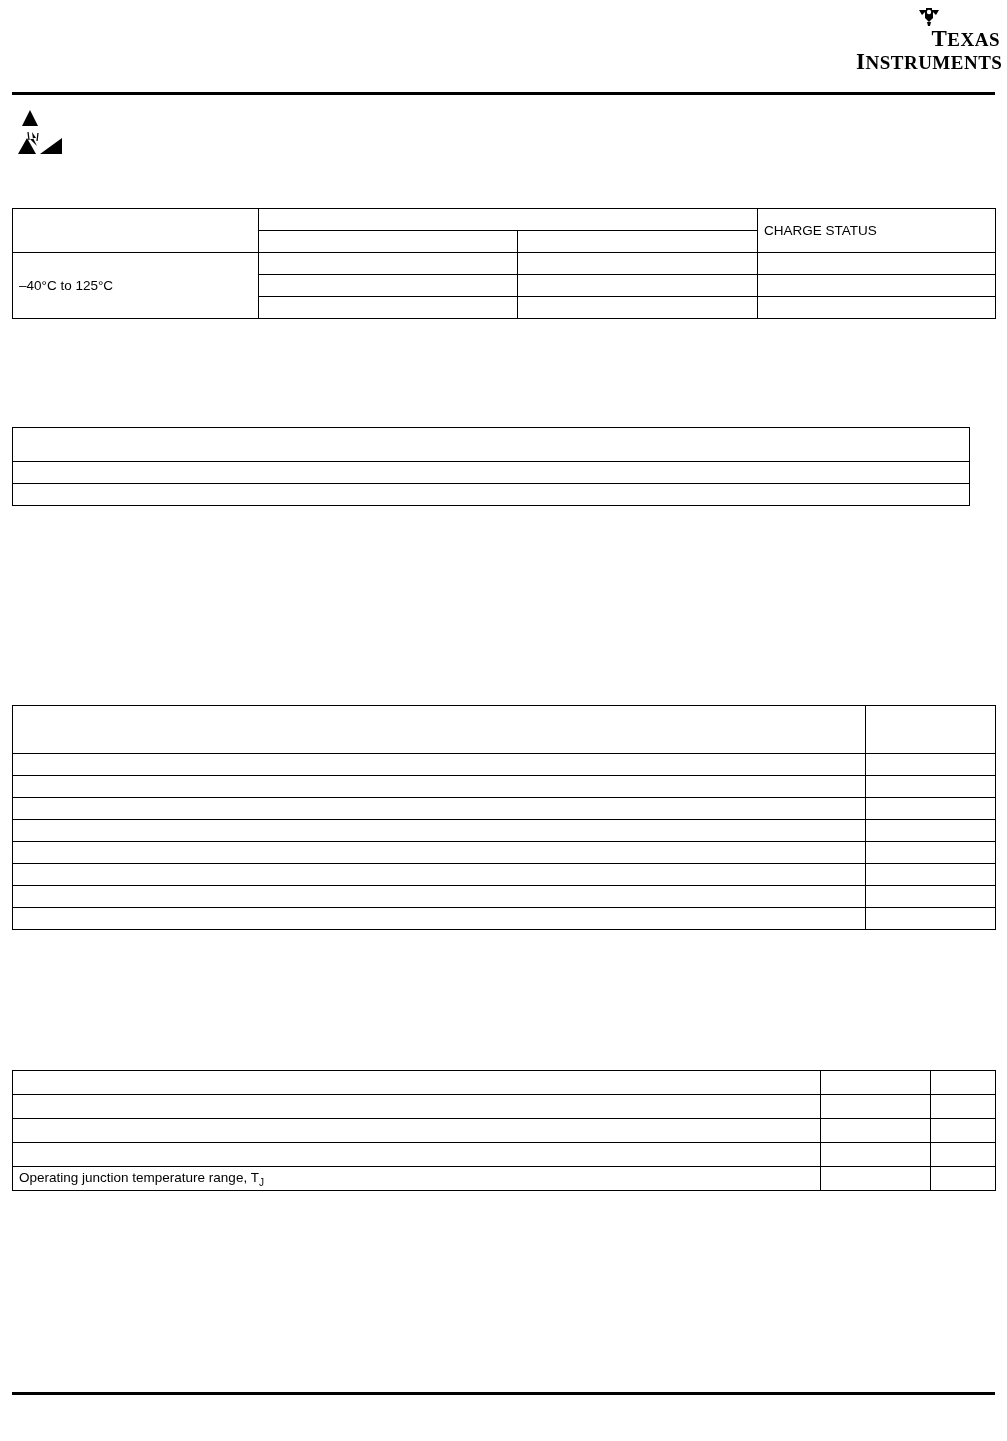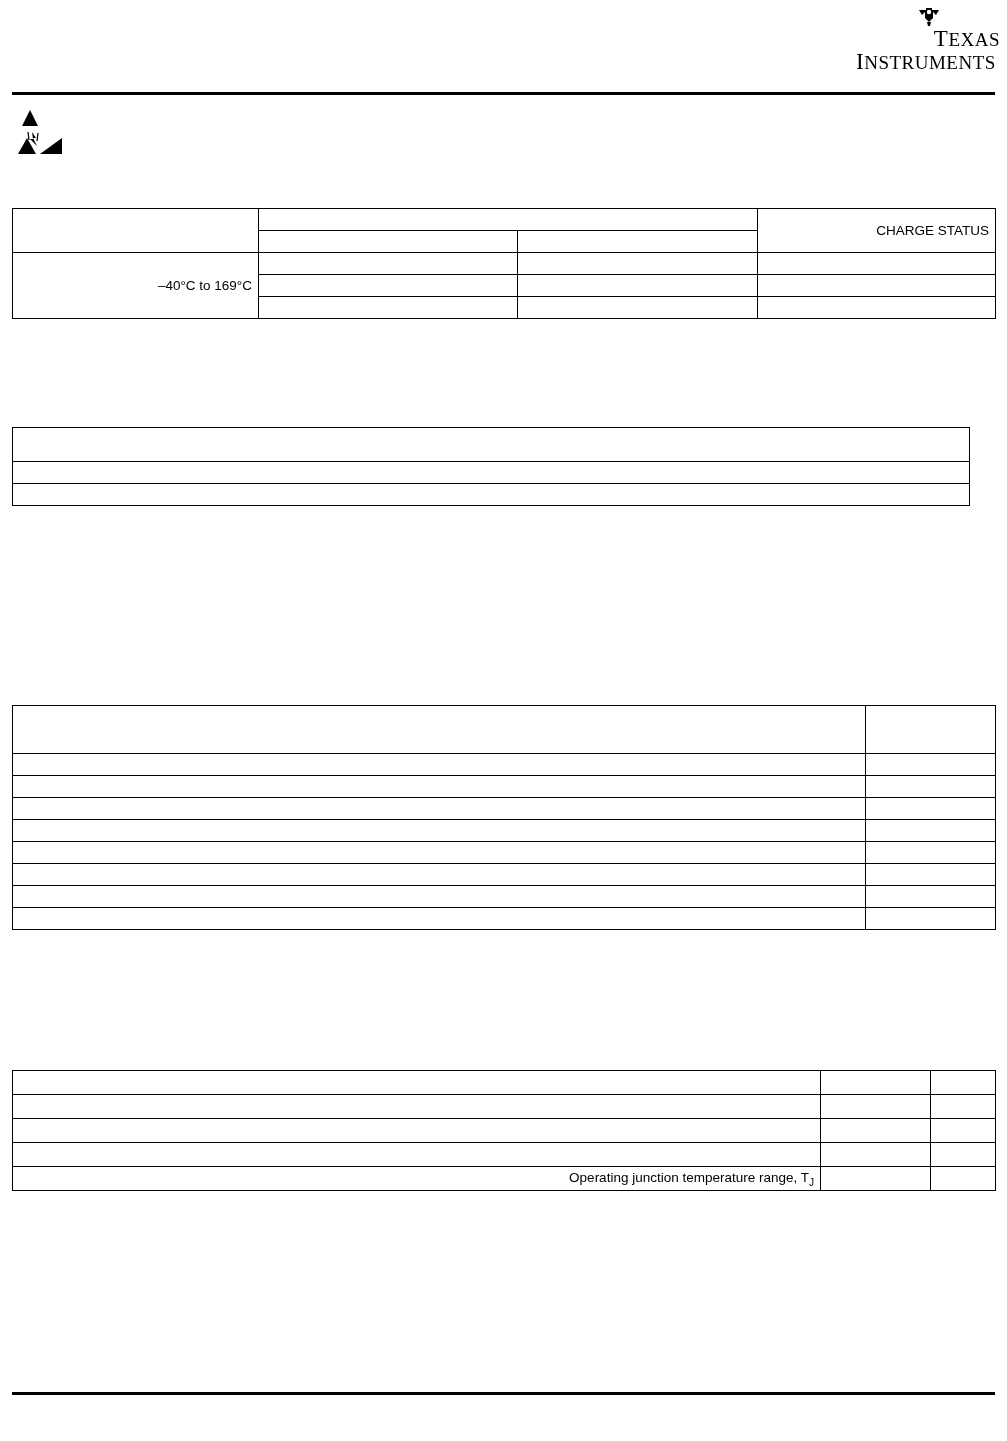--- a/index.html
+++ b/index.html
@@ -27,21 +27,21 @@
   }
   .ti-logo .ti-mark {
     width: 26px;
     height: 18px;
     margin: 0 auto 1px auto;
     position: relative;
   }
   .ti-logo .ti-mark svg { display: block; }
   .ti-logo .ti-word {
     font-family: "Liberation Serif", serif;
-    font-weight: normal;
+    font-weight: bold;
     letter-spacing: 0.5px;
     line-height: 1.0;
   }
   .ti-logo .ti-texas {
     font-size: 19px;
     text-align: right;
     padding-right: 2px;
   }
   .ti-logo .ti-instruments {
     font-size: 19px;
@@ -74,21 +74,21 @@
     position: absolute;
     border-collapse: collapse;
     table-layout: fixed;
     font-size: 13.5px;
   }
   table.doc-table td, table.doc-table th {
     border: 1px solid #000000;
     padding: 0 6px;
     vertical-align: middle;
     font-weight: normal;
-    text-align: right;
+    text-align: left;
     height: 20px;
     box-sizing: border-box;
     overflow: hidden;
     white-space: nowrap;
   }
   td.center { text-align: center; }
   td.bold { font-weight: bold; }
 
   
   #ordering-table { left: 12px; top: 208px; width: 983px; }
@@ -151,21 +151,21 @@
     <tr class="r1">
       <td rowspan="2" class="center"></td>
       <td colspan="2" class="center"></td>
       <td rowspan="2" class="center bold">CHARGE STATUS</td>
     </tr>
     <tr>
       <td class="center"></td>
       <td class="center"></td>
     </tr>
     <tr>
-      <td rowspan="3" class="center">–40°C to 169°C</td>
+      <td rowspan="3" class="center">–40°C to 125°C</td>
       <td></td>
       <td></td>
       <td></td>
     </tr>
     <tr>
       <td></td>
       <td></td>
       <td></td>
     </tr>
     <tr>

